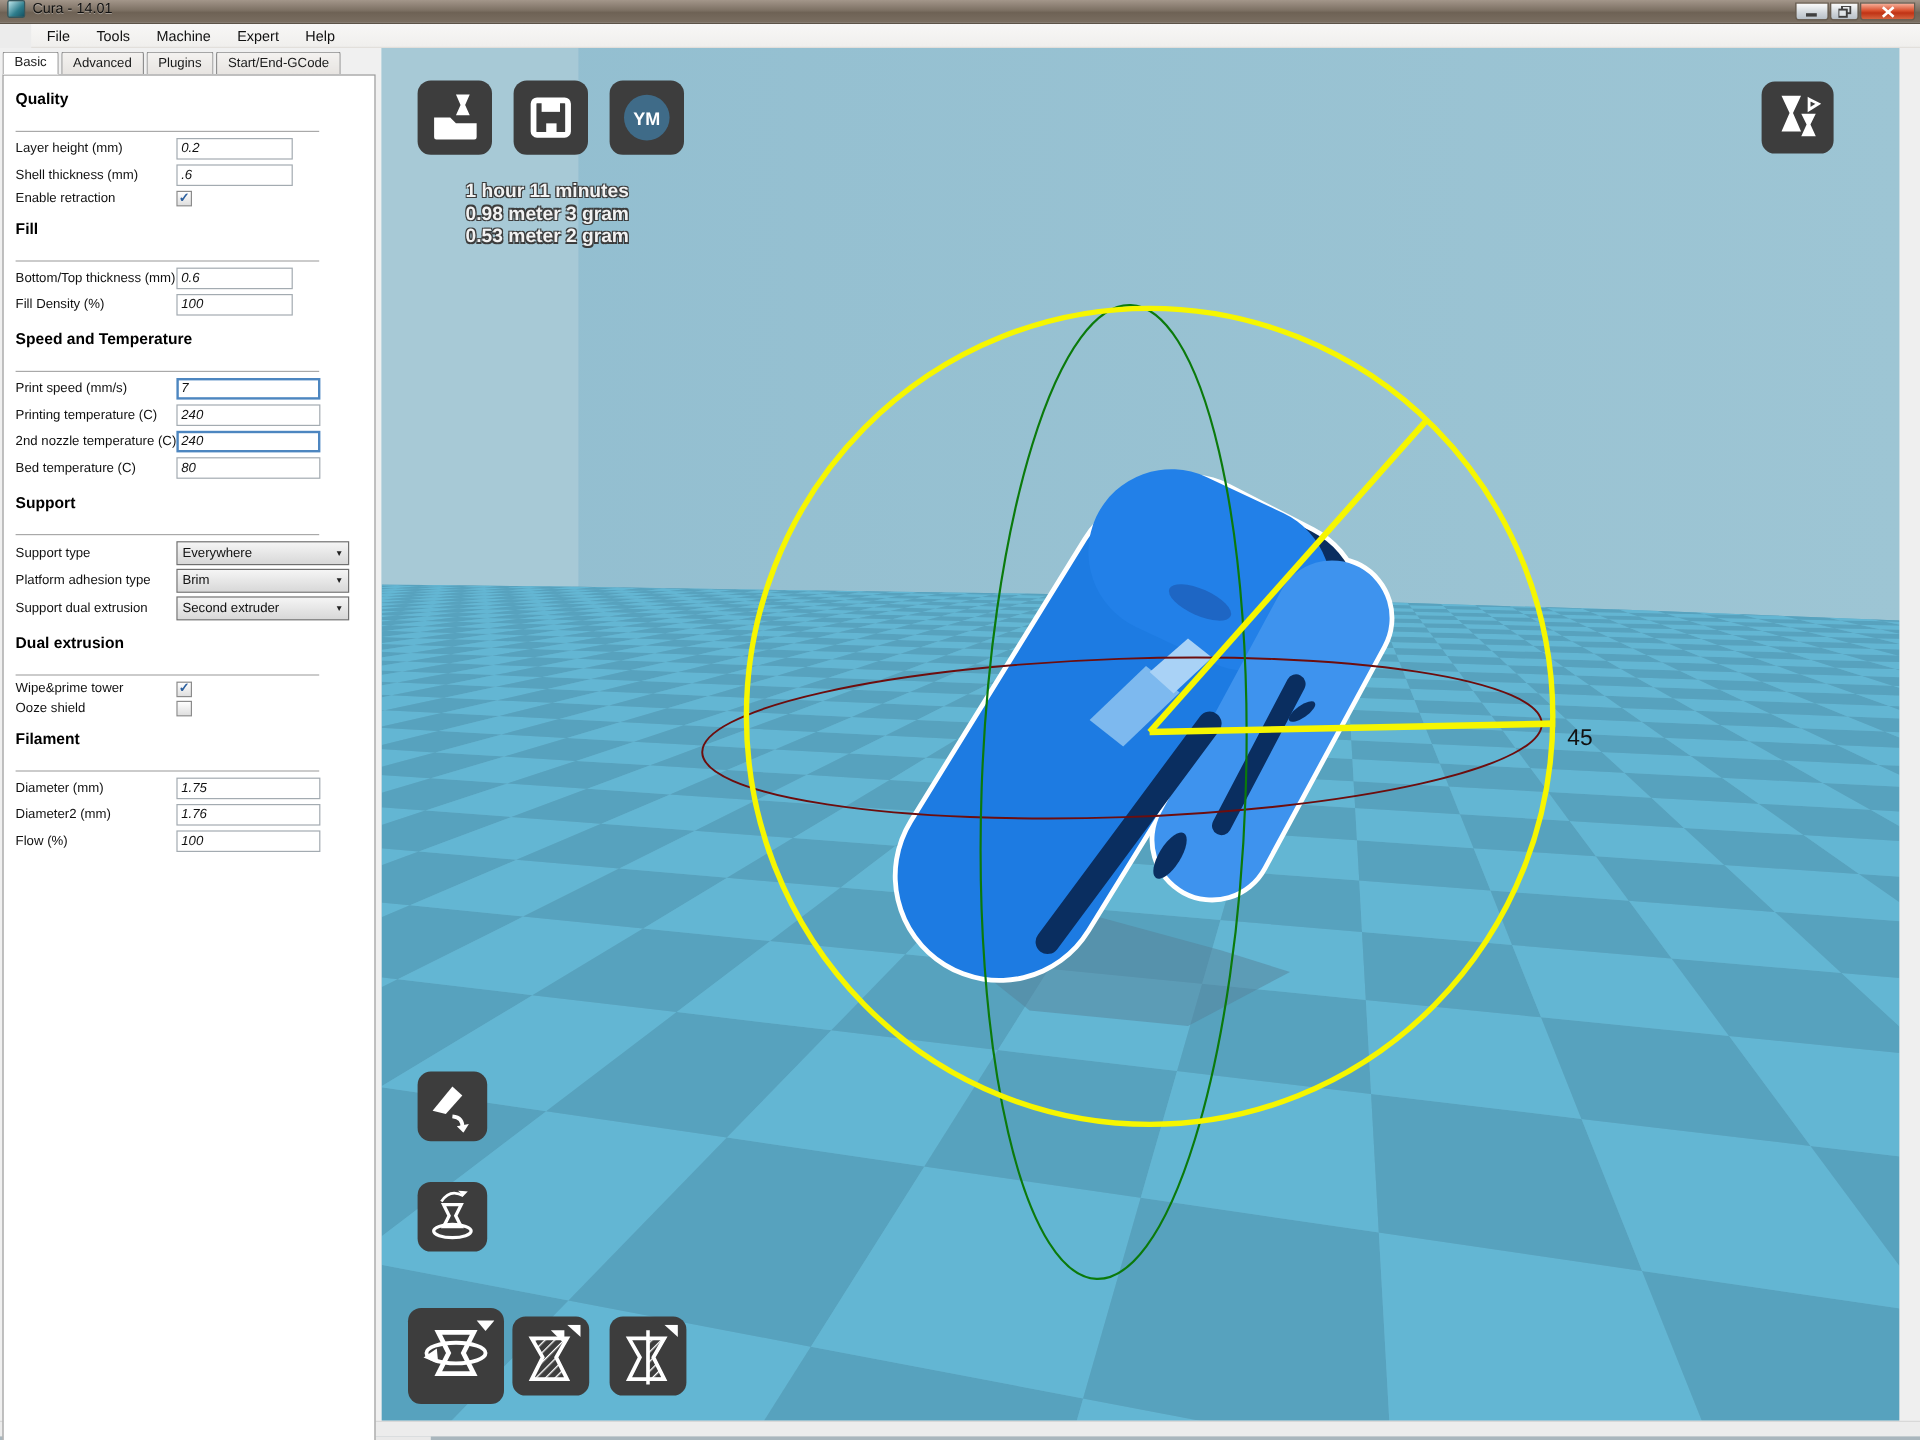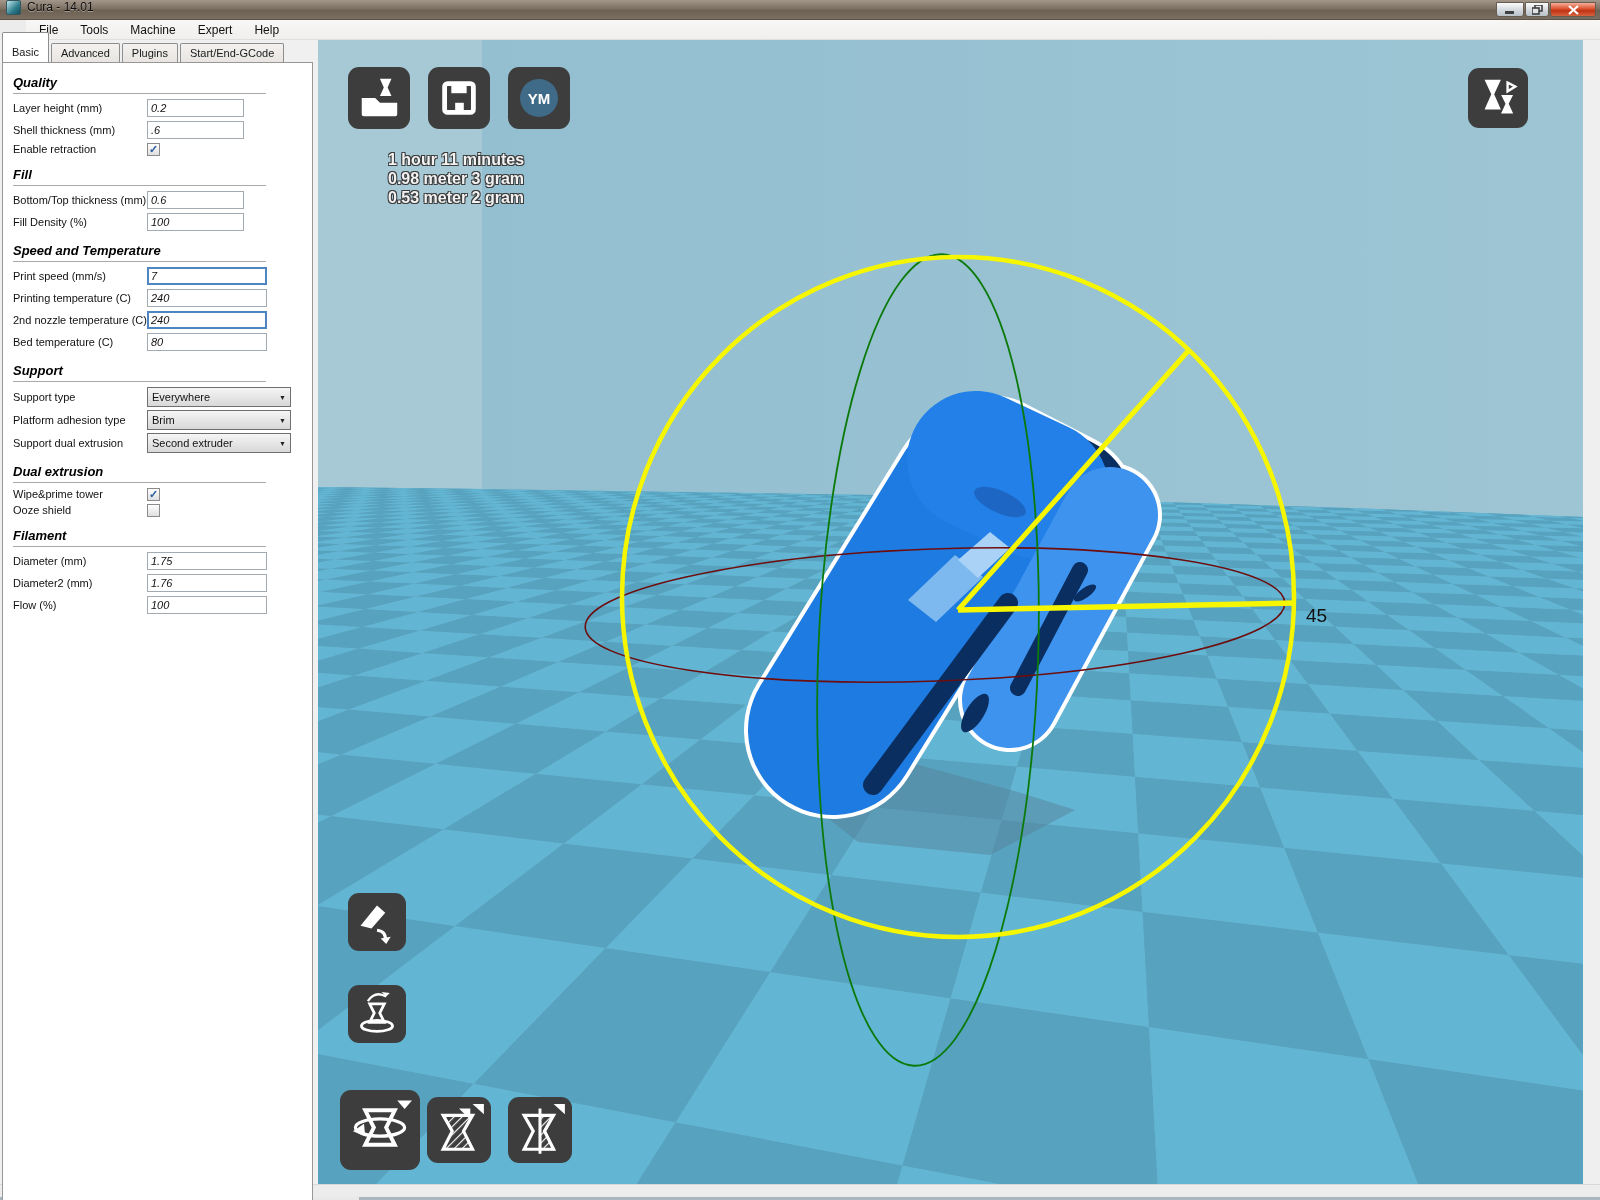--- a/index.html
+++ b/index.html
@@ -24,25 +24,25 @@
     box-sizing:border-box;display:flex;align-items:center;margin-left:26px;}
   .menuitem{font-size:12px;color:#111;padding:2px 11px;}
   .menuitem:first-child{margin-left:2px;}
 
   
   #leftcol{position:absolute;left:0;top:40px;width:318px;height:1144px;background:#f0f0f0;}
   #tabs{position:absolute;left:2px;top:1px;height:21px;display:flex;align-items:flex-end;}
   .tab{font-size:11px;color:#1a1a1a;background:linear-gradient(#f4f2f0,#e7e4e1);
     border:1px solid #8e8e8e;border-bottom:none;border-radius:2px 2px 0 0;
     padding:3px 9px 3px;margin-right:2px;position:relative;}
-  .tab.active{background:#fff;padding:13px 9px 4px;z-index:3;}
+  .tab.active{background:#fff;padding:2px 9px 4px;z-index:3;}
   #panelbox{position:absolute;left:2px;top:22px;width:311px;height:1156px;background:#fff;
     border:1px solid #979797;box-sizing:border-box;padding:2px 0 0 10px;z-index:2;}
   .sec-title{font-size:13px;font-weight:bold;color:#000;margin:10px 0 3px 0;
-    padding-bottom:3px;border-bottom:1px solid #a9a9a9;width:253px;font-style:italic;}
+    padding-bottom:19px;border-bottom:1px solid #a9a9a9;width:253px;}
   .row{display:flex;align-items:center;height:22px;}
   .row.cbrow{height:16px;}
   .row.selrow{height:23px;}
   .lab{width:134px;font-size:11px;color:#111;flex:none;}
   .inp{width:89px;height:14px;border:1px solid #a3abb1;font-size:11px;color:#111;
     padding:1px 3px;font-family:"Liberation Sans",sans-serif;background:#fff;flex:none;font-style:italic;}
   .inp.wide{width:112px;}
   .inp.hl{border:2px solid #4d86c0;padding:0 2px;}
   .cb{width:13px;height:13px;border:1px solid #8b8b8b;box-sizing:border-box;flex:none;
     background:linear-gradient(#fefefe,#dfdfdf);font-size:11px;line-height:11px;

